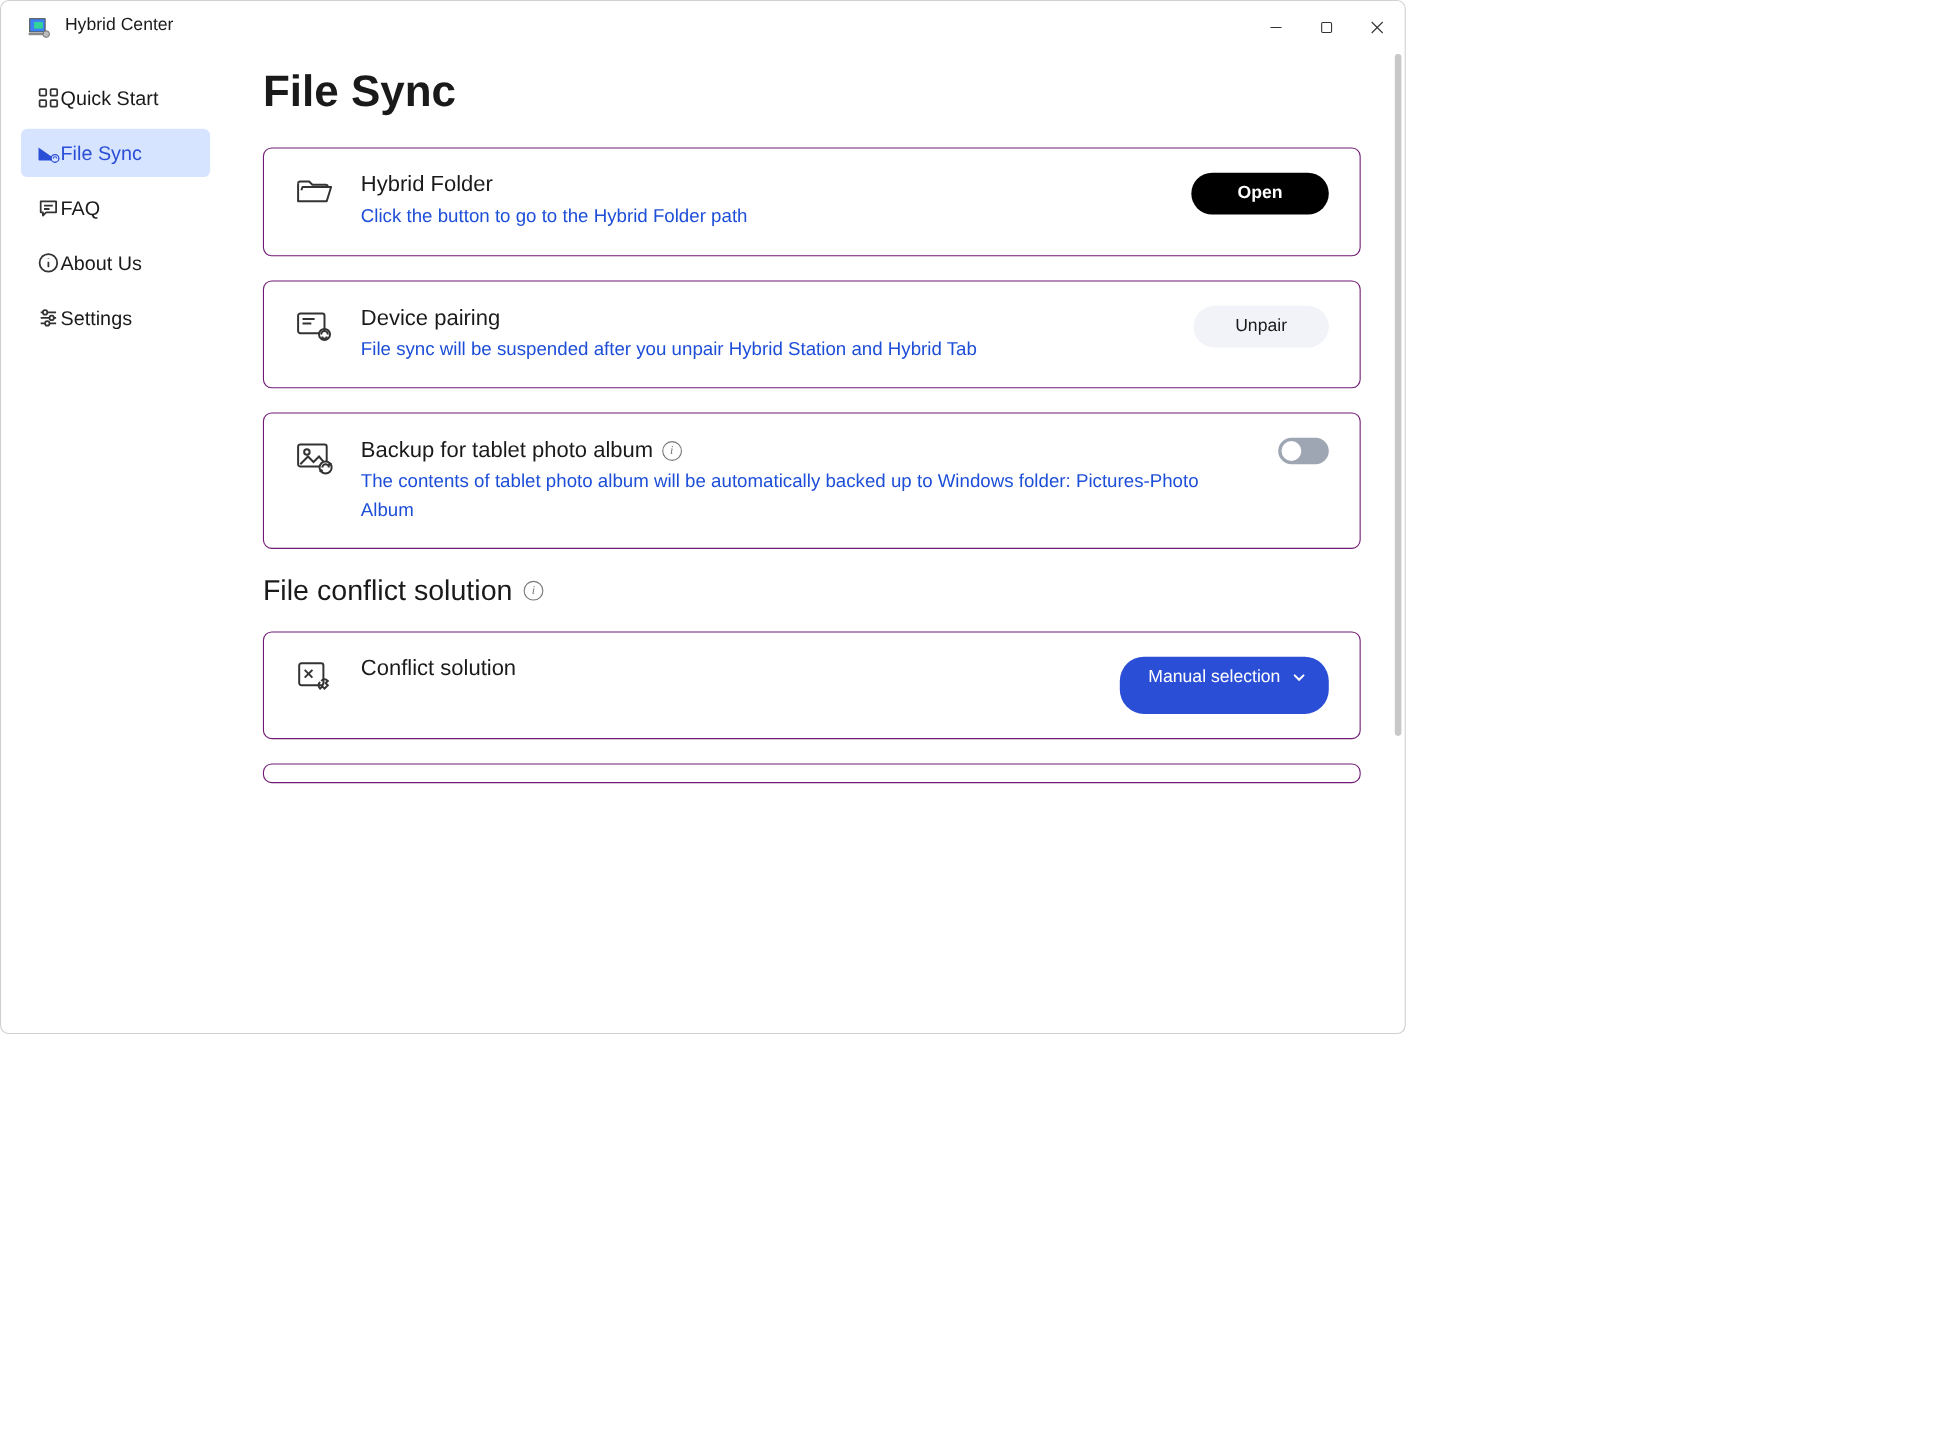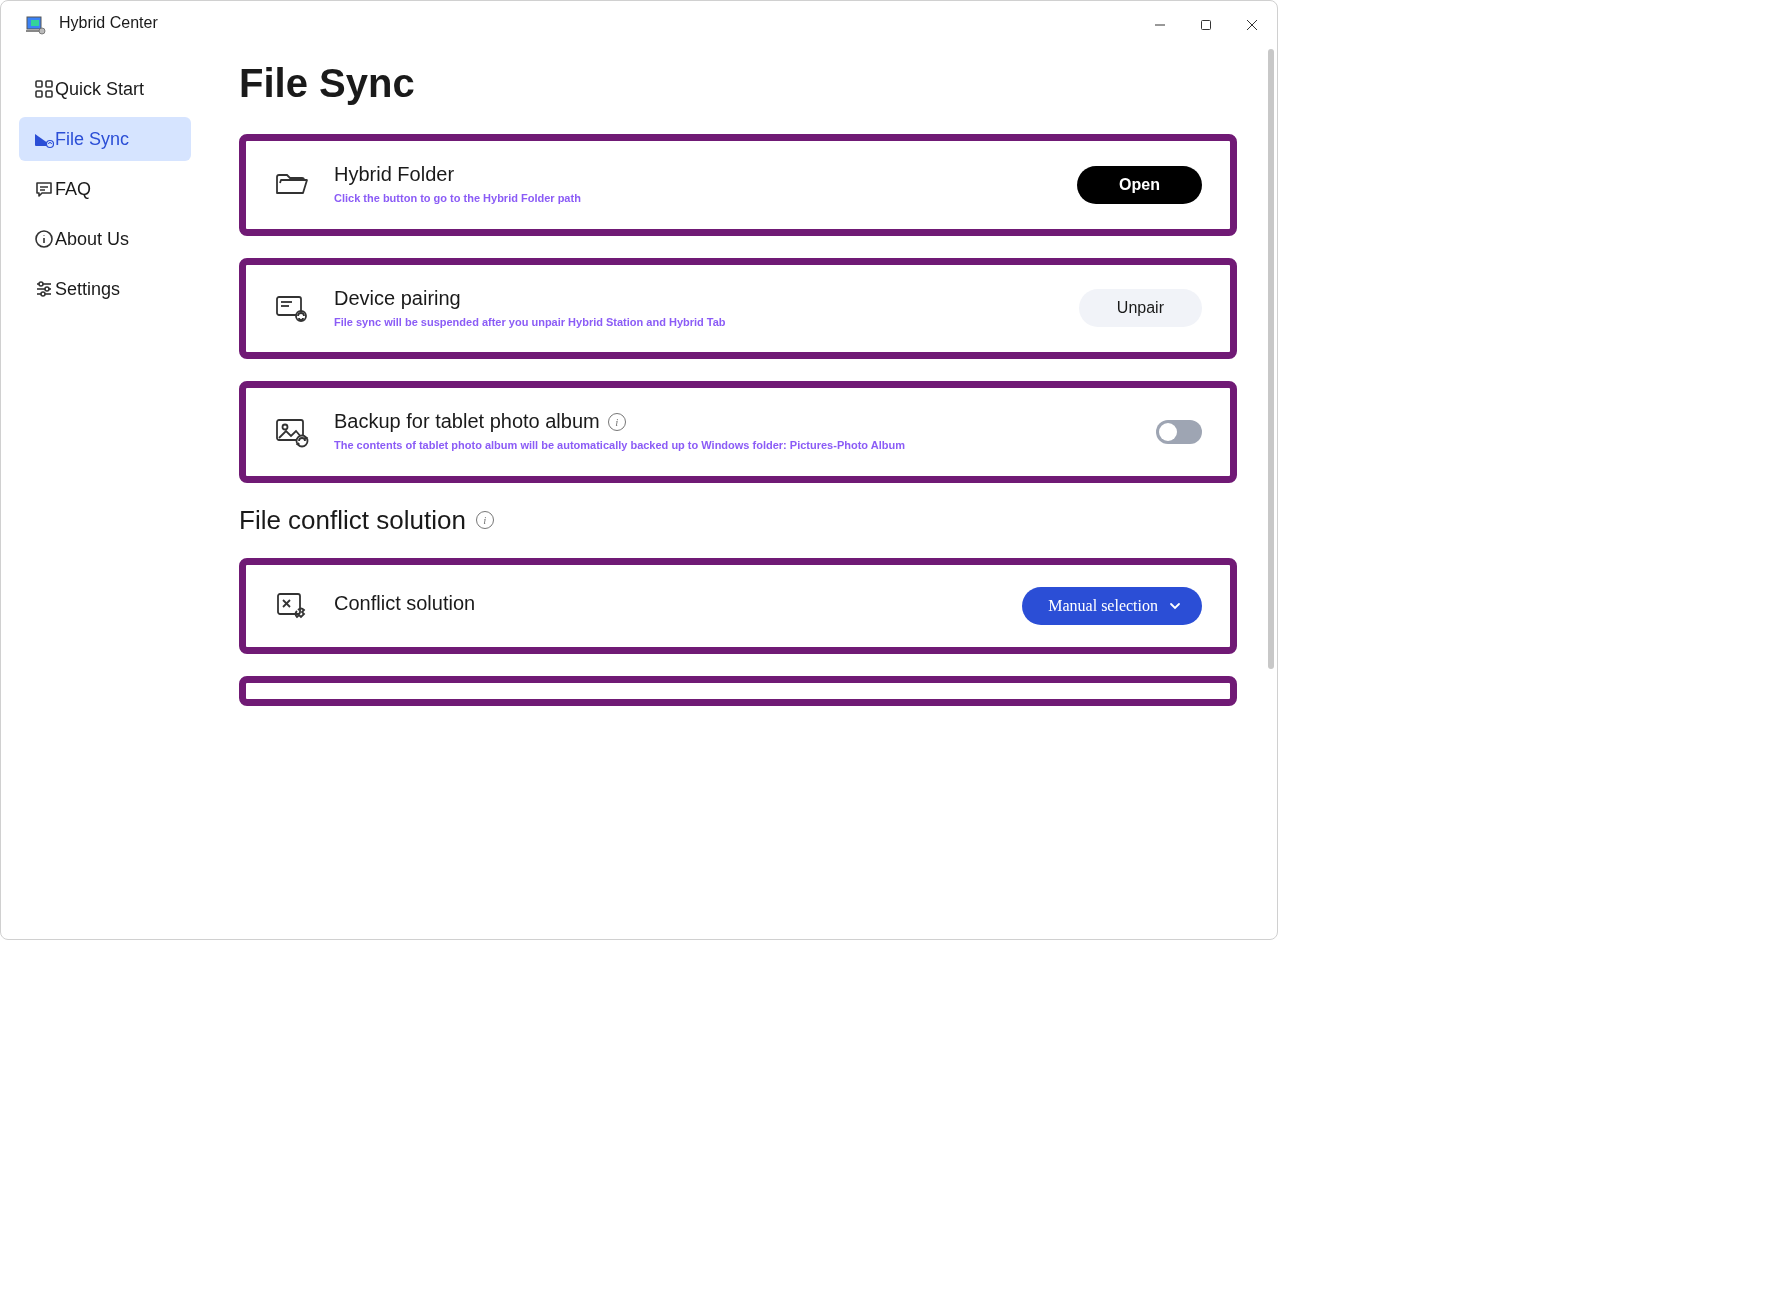--- a/index.html
+++ b/index.html
@@ -62,50 +62,48 @@
       padding: 12px 40px 0 36px;
       overflow-y: auto;
     }
     .page-title {
       font-size: 40px;
       font-weight: 600;
       color: #1a1a1a;
       margin-bottom: 28px;
     }
     .card {
-      border: 7px solid #701a75;
+      border: 1px solid #701a75;
       border-radius: 8px;
       padding: 22px 28px;
       margin-bottom: 22px;
       display: flex;
-      align-items: center;
       gap: 24px;
       background: #fff;
     }
     .card-icon {
       width: 36px; height: 36px;
       flex-shrink: 0;
       display: flex; align-items: center; justify-content: center;
       color: #333;
     }
     .card-body { flex: 1; }
     .card-title {
       font-size: 20px;
       color: #1a1a1a;
       font-weight: 500;
       margin-bottom: 4px;
       display: flex;
       align-items: center;
       gap: 8px;
     }
     .card-desc {
-      font-size: 11px;
-      color: #8b5cf6;
+      font-size: 17px;
+      color: #1d4ed8;
       line-height: 1.5;
-      font-weight: bold;
     }
     .card-action { flex-shrink: 0; }
     .btn-primary {
       background: #000000;
       color: #fff;
       border: none;
       padding: 10px 42px;
       border-radius: 22px;
       font-size: 16px;
       font-weight: 700;
@@ -118,28 +116,27 @@
       padding: 10px 38px;
       border-radius: 22px;
       font-size: 16px;
       font-weight: 400;
       cursor: pointer;
     }
     .btn-dropdown {
       background: #2b4ed6;
       color: #fff;
       border: none;
-      padding: 10px 20px 10px 26px;
+      padding: 10px 20px 24px 26px;
       border-radius: 22px;
       font-size: 16px;
       cursor: pointer;
       display: flex;
       align-items: center;
       gap: 10px;
-      font-family: Liberation Serif, serif;
     }
     .toggle {
       width: 46px; height: 24px;
       background: #9ea5b3;
       border-radius: 12px;
       position: relative;
       cursor: pointer;
     }
     .toggle-knob {
       position: absolute;

